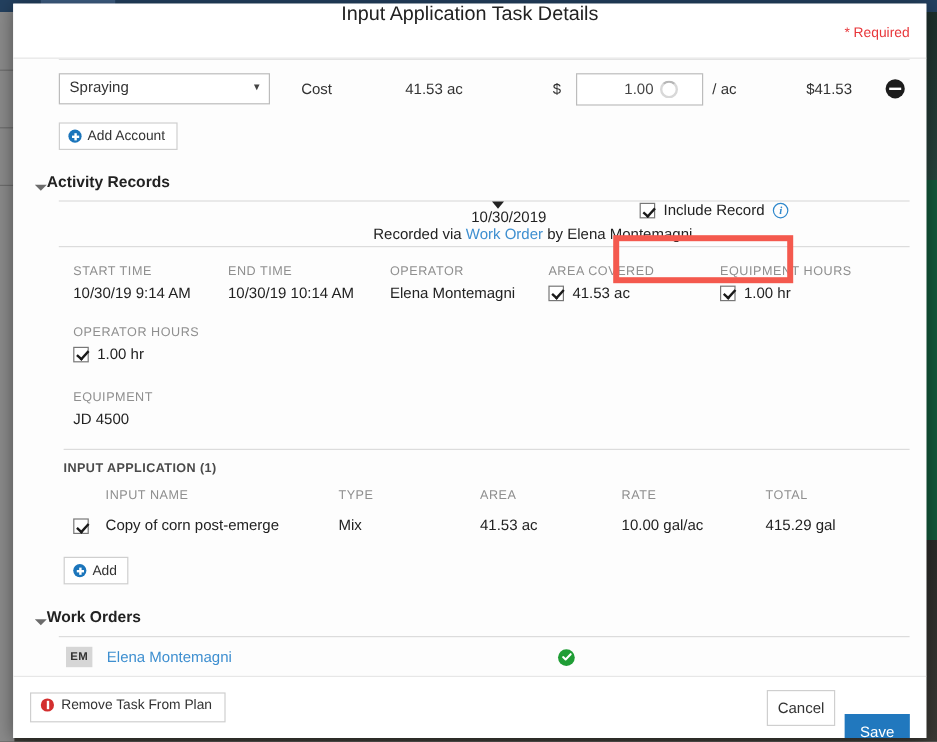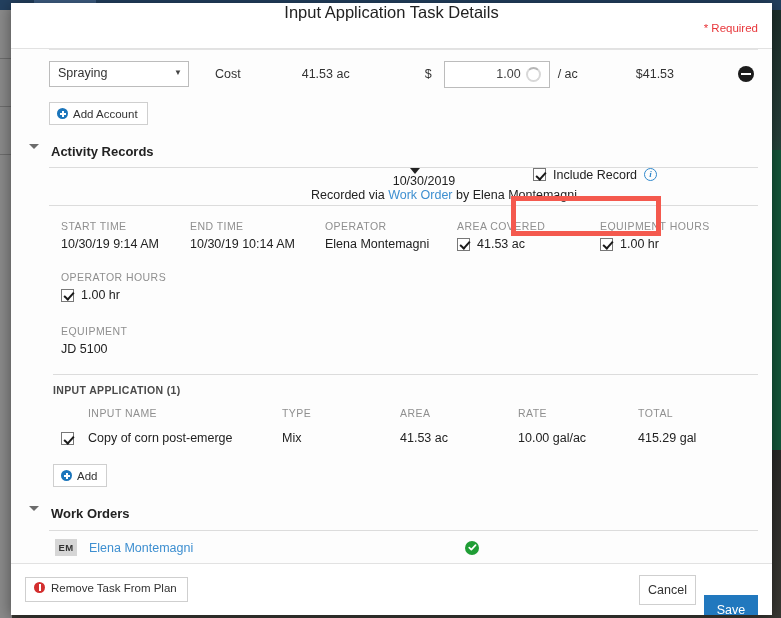--- a/index.html
+++ b/index.html
@@ -114,21 +114,21 @@
   
   .cost-row {
     display: flex;
     align-items: center;
     height: 48px;
     border-top: 1px solid #e3e3e3;
     margin: 0 14px 0 38px;
     padding-right: 4px;
   }
   .select-box {
-    width: 140px;
+    width: 176px;
     height: 26px;
     border: 1px solid #bcbcbc;
     background: #fff;
     display: flex;
     align-items: center;
     padding: 0 6px 3px 8px;
     font-size: 12.5px;
     color: #333;
     box-sizing: border-box;
   }
@@ -154,21 +154,21 @@
   }
   .rate-input {
     margin-left: 12px;
     width: 106px;
     height: 27px;
     border: 1px solid #bcbcbc;
     background: #fff;
     display: flex;
     align-items: center;
     justify-content: flex-end;
-    padding-right: 8px;
+    padding-right: 20px;
     font-size: 12.5px;
     color: #444;
     box-sizing: border-box;
     position: relative;
   }
   .spinner {
     width: 11px; height: 11px;
     border-radius: 50%;
     border: 2px solid #d8d8d8;
     border-top-color: #b6b6b6;
@@ -226,23 +226,22 @@
     background: #fff;
   }
   .plus-ico::before { left: 2.5px; right: 2.5px; top: 5px; height: 1.5px; }
   .plus-ico::after  { top: 2.5px; bottom: 2.5px; left: 5px; width: 1.5px; }
 
   .add-account-wrap { margin: 0 0 0 38px; padding-top: 4px; }
 
   
   .section-head {
     display: flex;
-    align-items: flex-start;
+    align-items: flex-end;
     margin: 19px 0 0 18px;
-    gap: 12px;
   }
   .tri {
     width: 0; height: 0;
     border-left: 5px solid transparent;
     border-right: 5px solid transparent;
     border-top: 5px solid #6c6c6c;
   }
   .section-title {
     font-size: 13px;
     font-weight: bold;
@@ -277,21 +276,21 @@
     font-size: 12.5px;
     color: #222;
   }
   .link {
     color: #3e8fd0;
   }
   .include-wrap {
     position: absolute;
     left: 484px;
     display: flex;
-    align-items: flex-start;
+    align-items: flex-end;
     gap: 7px;
   }
 
   
   .cbx {
     width: 13px; height: 13px;
     border: 1px solid #777;
     background: #fff;
     display: inline-block;
     position: relative;
@@ -613,21 +612,21 @@
         <div class="f-label">OPERATOR HOURS</div>
         <div class="f-value">
           <span class="cbx checked"></span>
           <span>1.00 hr</span>
         </div>
       </div>
     </div>
 
     <div class="equipment-block">
       <div class="f-label">EQUIPMENT</div>
-      <div class="f-value">JD 5100</div>
+      <div class="f-value">JD 4500</div>
     </div>
 
     <div class="tbl-wrap">
       <div class="tbl-caption">INPUT APPLICATION (1)</div>
       <div class="tbl-head">
         <div class="th c-name">INPUT NAME</div>
         <div class="th c-type">TYPE</div>
         <div class="th c-area">AREA</div>
         <div class="th c-rate">RATE</div>
         <div class="th c-total">TOTAL</div>

